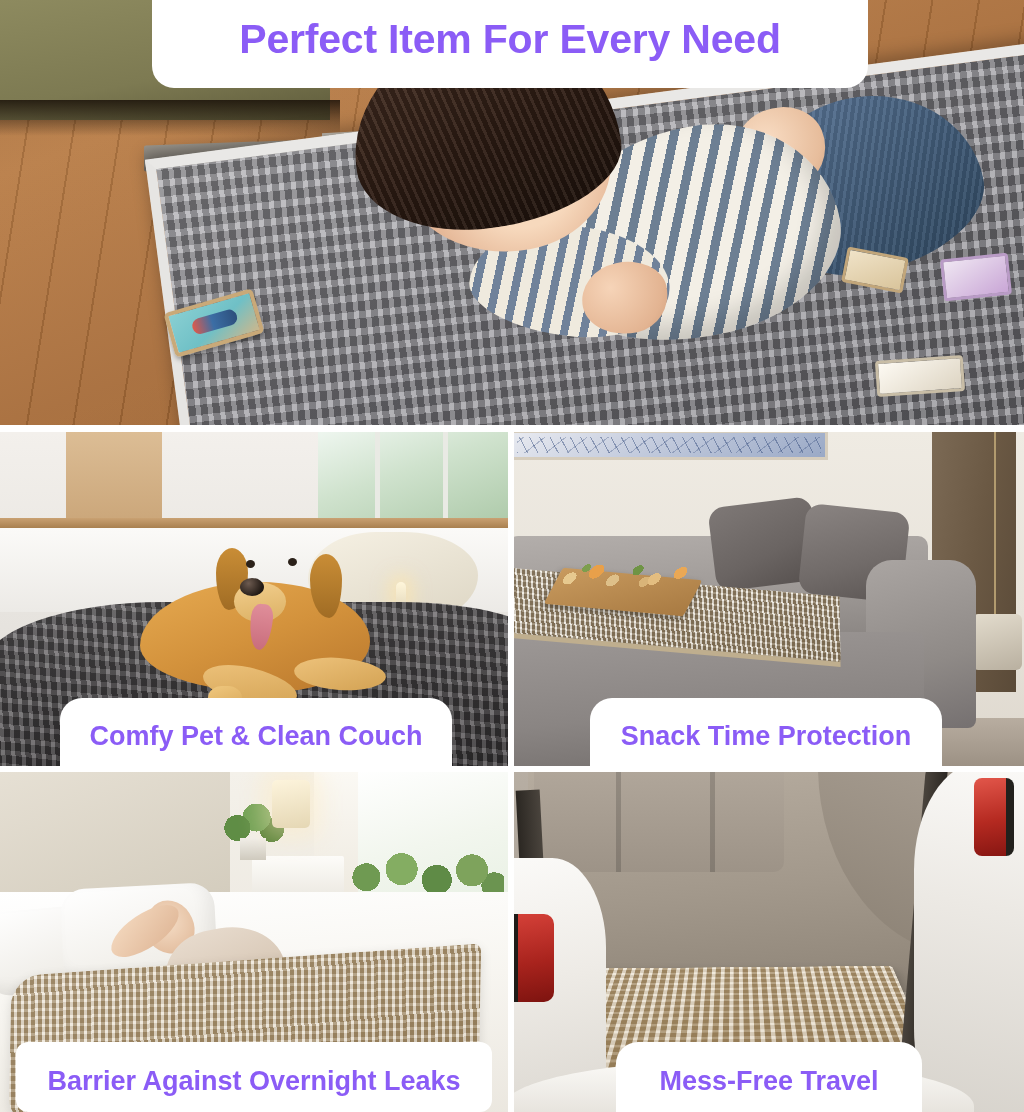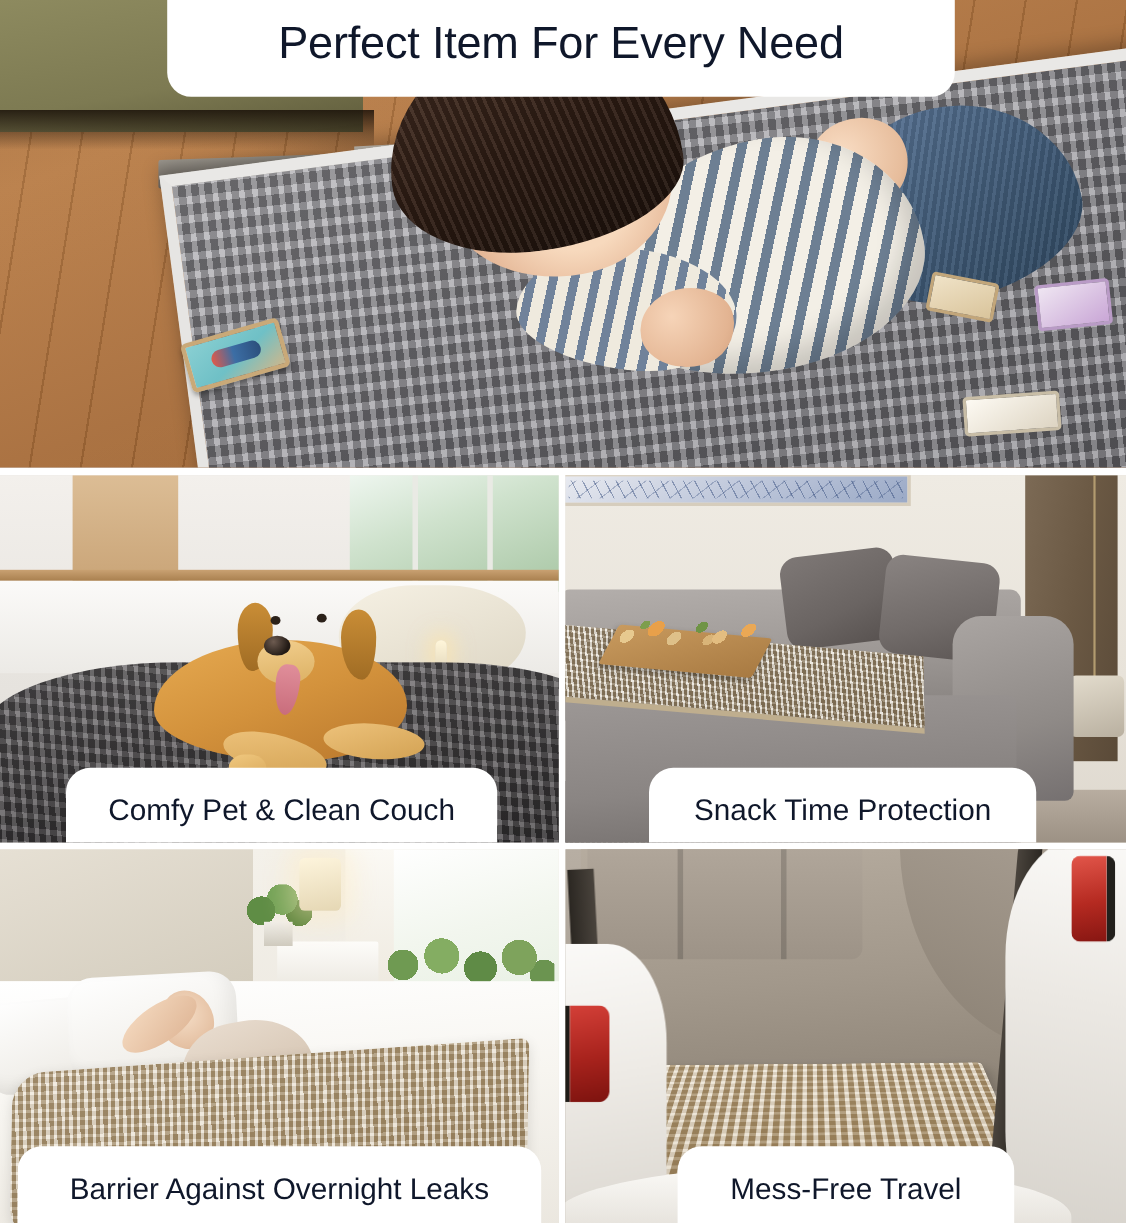--- a/index.html
+++ b/index.html
@@ -27,22 +27,22 @@
     overflow: hidden;
     background: #cfcfcf;
   }
   .scene { position: absolute; inset: 0; overflow: hidden; }
   .sl { position: absolute; }           
 
   
   .pill {
     position: absolute;
     background: #ffffff;
-    color: #0f172a;
-    font-weight: normal;
+    color: #8b5cf6;
+    font-weight: bold;
     display: flex;
     align-items: center;
     justify-content: center;
     text-align: left;
     line-height: 1;
     white-space: nowrap;
     z-index: 40;
   }
   .title-pill {
     top: 0; left: 152px;
@@ -623,21 +623,21 @@
       repeating-linear-gradient(0deg,
         rgba(255,255,255,.30) 0 5px, rgba(112,88,56,.34) 5px 13px),
       linear-gradient(175deg,#d8c49f 0%, #c9b288 55%, #b79c72 100%);
     box-shadow: 0 10px 22px rgba(0,0,0,.28);
   }
 
   
   #cap1 { left: 310px; top: 356px; width: 404px; height: 69px; }
   #cap2 { left: 60px;  top: 698px; width: 392px; height: 68px; }
   #cap3 { left: 590px; top: 698px; width: 352px; height: 68px; }
-  #cap4 { left: 16px;  top: 1042px; width: 476px; height: 70px; }
+  #cap4 { left: 16px;  top: 1042px; width: 476px; height: 70px; border-radius: 12px; }
   #cap5 { left: 616px; top: 1042px; width: 306px; height: 70px; }
 </style>
 </head>
 <body>
 
 <div id="infographic">
 
   <div class="panel" id="p1">
     <div class="scene">
       <div class="sl floor"></div>

